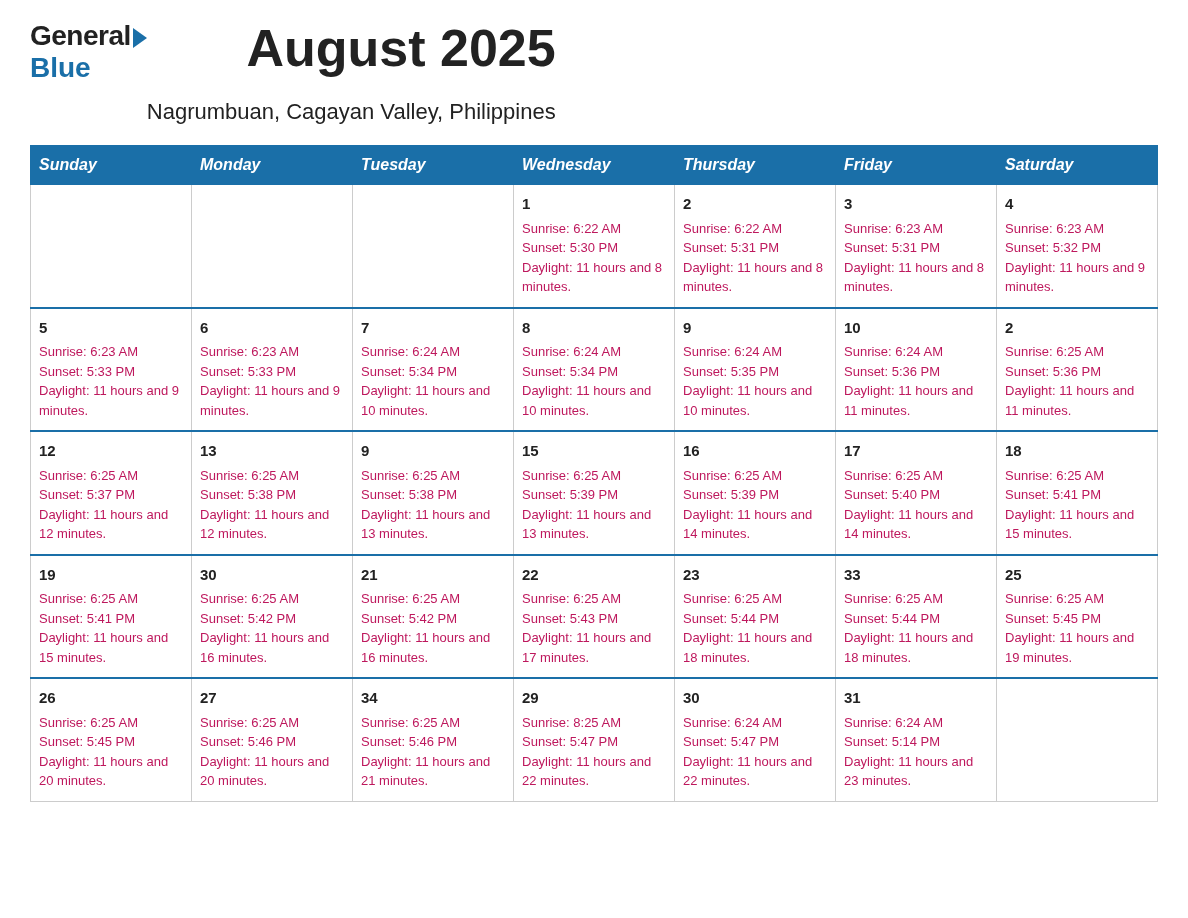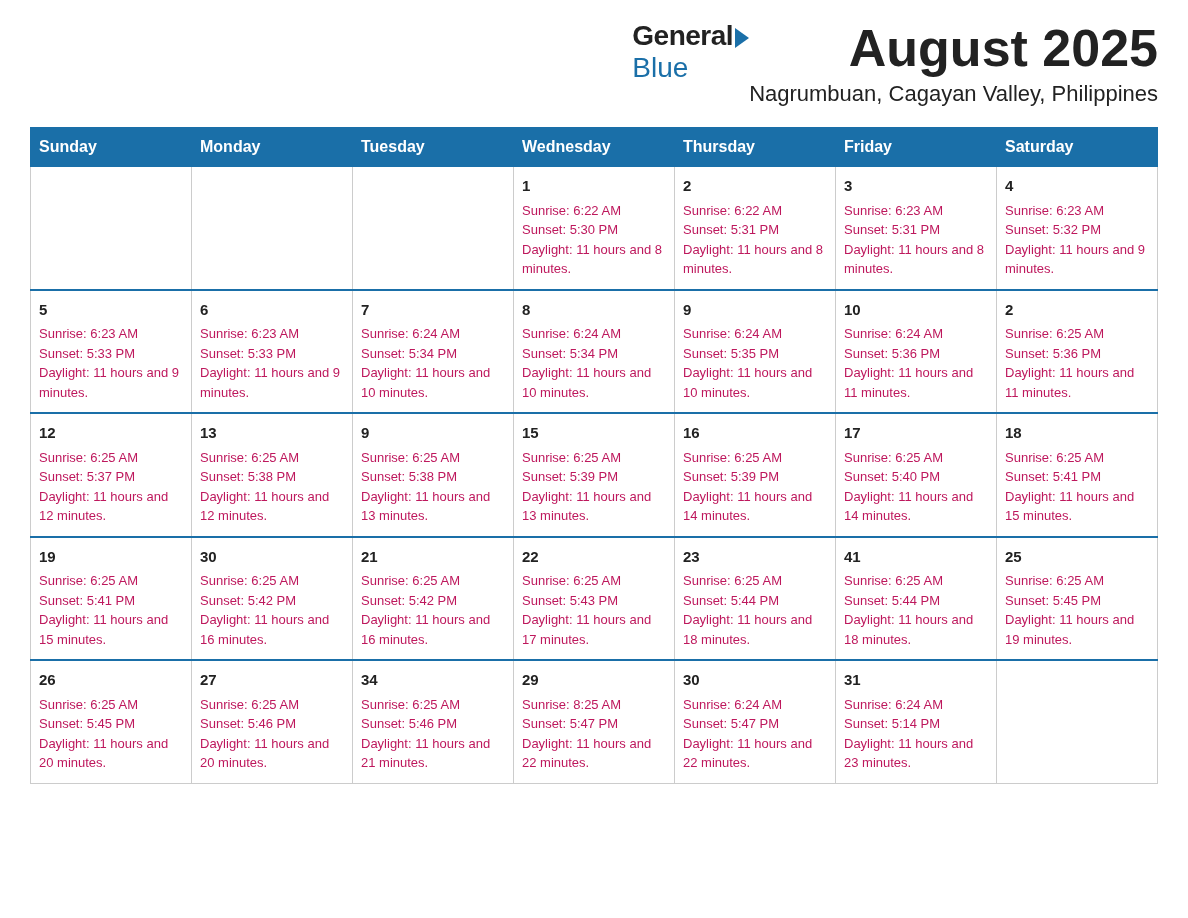--- a/index.html
+++ b/index.html
@@ -6,21 +6,21 @@
     body {
       font-family: Arial, sans-serif;
       background: #fff;
       color: #222;
       width: 1188px;
       min-height: 918px;
       padding: 20px 30px;
     }
     .header {
       display: flex;
-      justify-content: flex-end;
+      justify-content: flex-start;
       align-items: flex-start;
       margin-bottom: 20px;
     }
     .logo {
       display: flex;
       flex-direction: column;
       align-items: flex-start;
     }
     .logo-top {
       display: flex;
@@ -36,51 +36,52 @@
       width: 0;
       height: 0;
       border-left: 14px solid #1a6fa8;
       border-top: 10px solid transparent;
       border-bottom: 10px solid transparent;
       margin-left: 2px;
       margin-top: 4px;
     }
     .logo-blue {
       font-size: 28px;
-      font-weight: normal;
+      font-weight: bold;
       color: #1a6fa8;
       margin-left: 0px;
     }
     .title-block {
       text-align: right;
     }
     .title-month {
       font-size: 52px;
       font-weight: bold;
       color: #222;
       line-height: 1.1;
     }
     .title-location {
       font-size: 22px;
       color: #222;
-      margin-top: 4px;
+      margin-top: 22px;
     }
     .calendar {
       width: 100%;
       border-collapse: collapse;
       border: 1px solid #bbb;
     }
     .calendar th {
       background-color: #1a6fa8;
       color: #fff;
       font-size: 16px;
       font-weight: bold;
       padding: 10px 8px;
       text-align: left;
       border: 1px solid #1a6fa8;
+      font-style: italic;
     }
     .calendar td {
       vertical-align: top;
       padding: 8px 8px 10px 8px;
       border: 1px solid #ccc;
       width: 14.28%;
       min-height: 100px;
       font-size: 13px;
       line-height: 1.5;
     }
@@ -274,21 +275,21 @@
 Sunset: 5:43 PM
 Daylight: 11 hours and 17 minutes.</div>
         </td>
         <td>
           <span class="day-number">23</span>
           <div class="day-info">Sunrise: 6:25 AM
 Sunset: 5:44 PM
 Daylight: 11 hours and 18 minutes.</div>
         </td>
         <td>
-          <span class="day-number">41</span>
+          <span class="day-number">33</span>
           <div class="day-info">Sunrise: 6:25 AM
 Sunset: 5:44 PM
 Daylight: 11 hours and 18 minutes.</div>
         </td>
         <td>
           <span class="day-number">25</span>
           <div class="day-info">Sunrise: 6:25 AM
 Sunset: 5:45 PM
 Daylight: 11 hours and 19 minutes.</div>
         </td>

